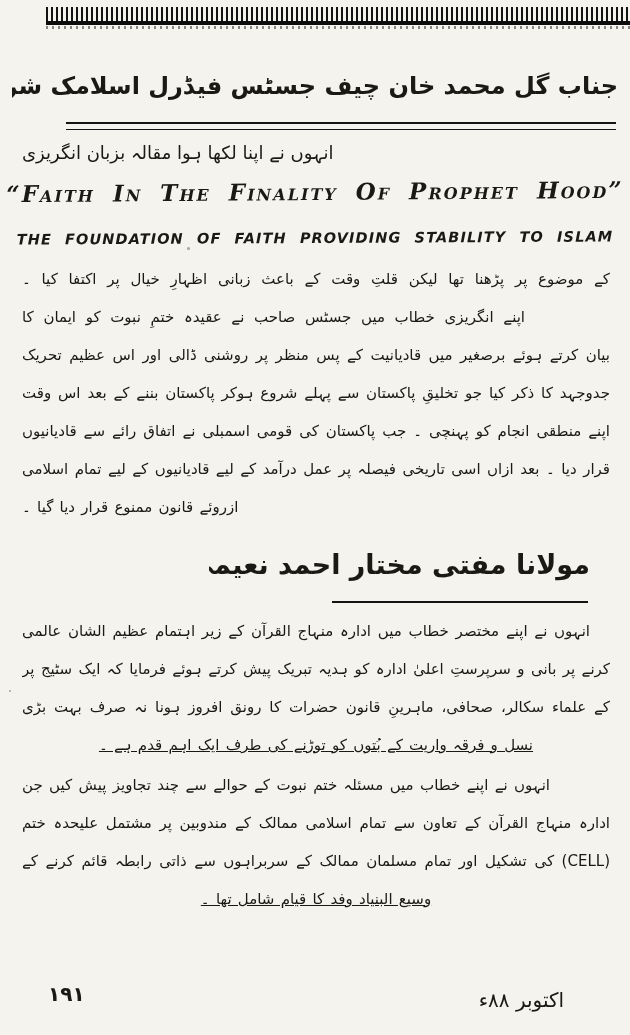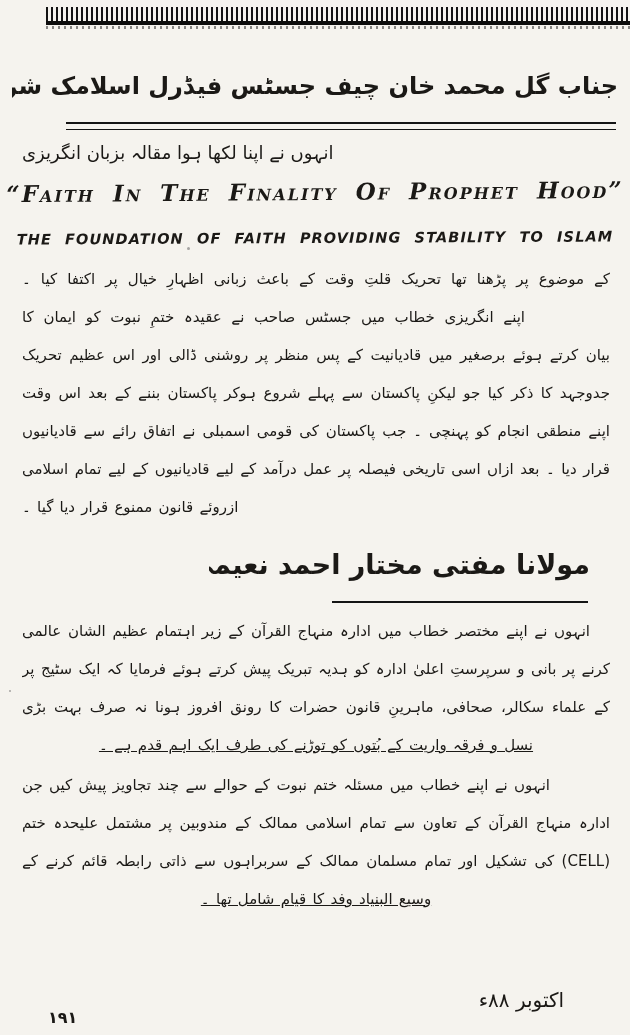--- a/index.html
+++ b/index.html
@@ -81,22 +81,22 @@
     height:62px; line-height:62px;
     direction:rtl; text-align:right; white-space:nowrap; overflow:hidden;
     font-size:27px; font-weight:bold;
   }
   .h2-rule {
     position:absolute; top:601px; right:42px; width:256px; height:2px;
     background:#141414;
   }
 
   .page-num {
-    position:absolute; top:1008px; left:48px;
-    font-size:16px; font-weight:bold; letter-spacing:1px;
+    position:absolute; top:982px; left:48px;
+    font-size:20px; font-weight:bold; letter-spacing:1px;
   }
   .issue-date {
     position:absolute; top:988px; right:66px;
     direction:rtl; font-size:20px;
   }
 
   
   .speck { position:absolute; background:#555; border-radius:50%; opacity:.5; }
   .sp1 { width:3px; height:3px; top:247px; left:187px; }
   .sp2 { width:2px; height:2px; top:690px; left:9px; }
@@ -112,26 +112,26 @@
   <div class="h1-rule"></div>
 
   <div class="intro">انہوں نے اپنا لکھا ہوا مقالہ بزبان انگریزی</div>
 
   <div class="eng-title">“Faith In The Finality Of Prophet Hood”</div>
 
   <div class="eng-sub">THE FOUNDATION OF FAITH PROVIDING STABILITY TO ISLAM</div>
 
   <div class="urdu-block b1">
     <div>
-        <div class="uline justify">کے موضوع پر پڑھنا تھا تحریک قلتِ وقت کے باعث زبانی اظہارِ خیال پر اکتفا کیا ۔</div>
+        <div class="uline justify">کے موضوع پر پڑھنا تھا لیکن قلتِ وقت کے باعث زبانی اظہارِ خیال پر اکتفا کیا ۔</div>
       </div>
     <div>
         <div class="uline justify" style="padding-right: 85px;">اپنے انگریزی خطاب میں جسٹس صاحب نے عقیدہ ختمِ نبوت کو ایمان کا اساسی نکتہ</div>
         <div class="uline justify">بیان کرتے ہوئے برصغیر میں قادیانیت کے پس منظر پر روشنی ڈالی اور اس عظیم تحریک اور</div>
-        <div class="uline justify">جدوجہد کا ذکر کیا جو لیکنِ پاکستان سے پہلے شروع ہوکر پاکستان بننے کے بعد اس وقت</div>
+        <div class="uline justify">جدوجہد کا ذکر کیا جو تخلیقِ پاکستان سے پہلے شروع ہوکر پاکستان بننے کے بعد اس وقت</div>
         <div class="uline justify">اپنے منطقی انجام کو پہنچی ۔ جب پاکستان کی قومی اسمبلی نے اتفاق رائے سے قادیانیوں کو غیر مسلم</div>
         <div class="uline justify">قرار دیا ۔ بعد ازاں اسی تاریخی فیصلہ پر عمل درآمد کے لیے قادیانیوں کے لیے تمام اسلامی اصطلاحات کا استعمال</div>
         <div class="uline center" style="padding-right: 50px;">ازروئے قانون ممنوع قرار دیا گیا ۔</div>
       </div>
   </div>
 
   <div class="h2">مولانا مفتی مختار احمد نعیمی</div>
   <div class="h2-rule"></div>
 
   <div class="urdu-block b2">

